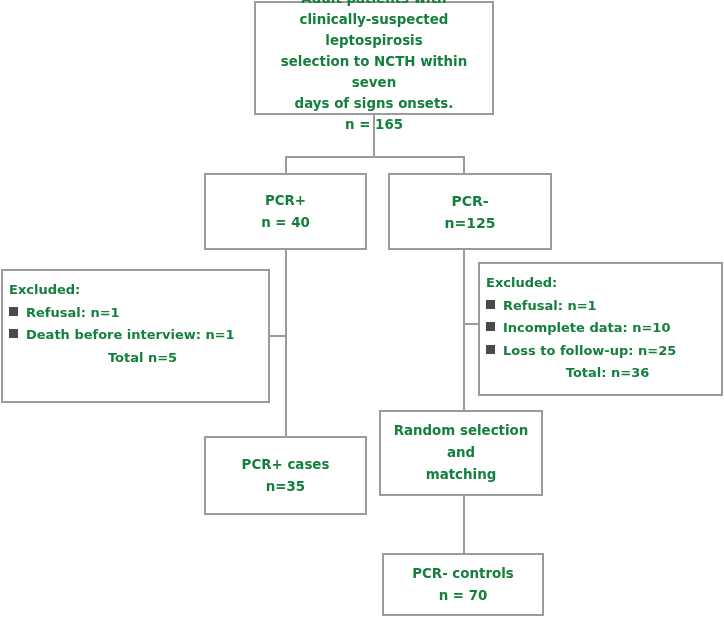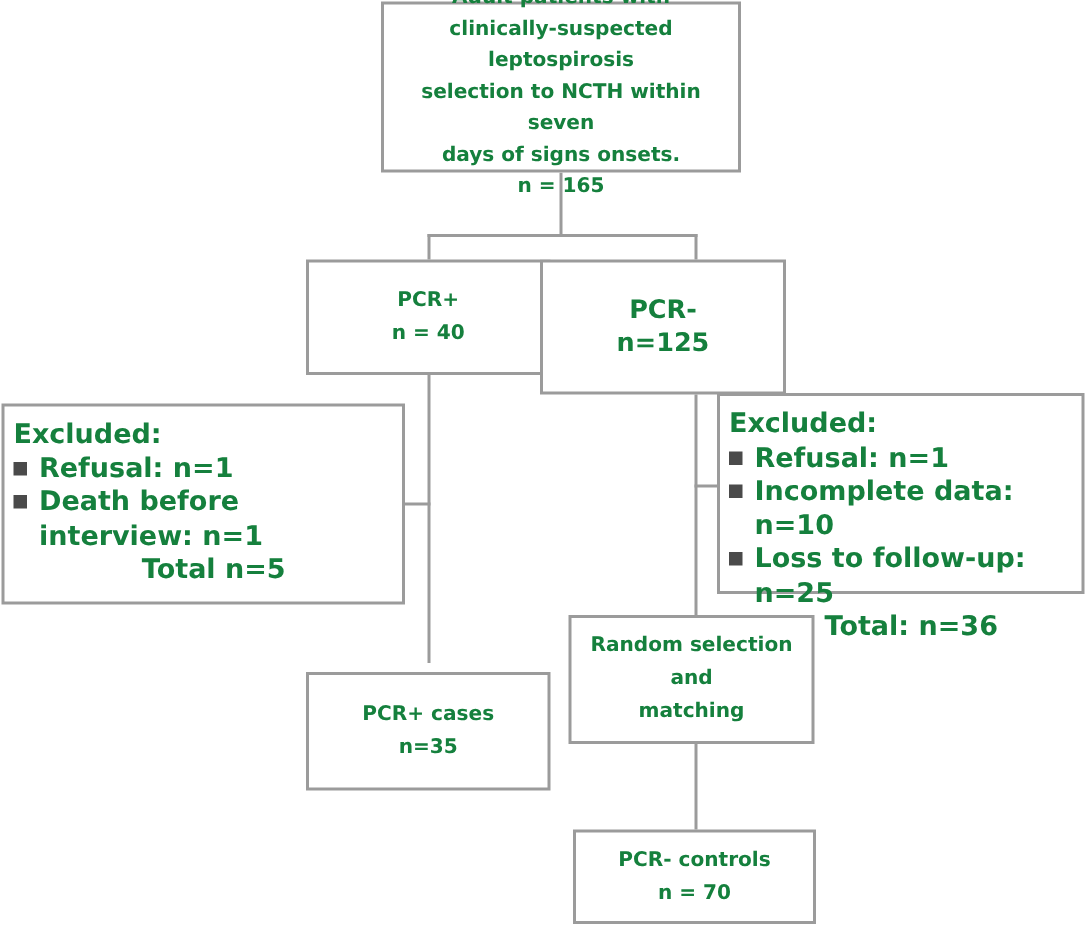--- a/index.html
+++ b/index.html
@@ -49,27 +49,27 @@
     padding: 6px 8px 0 8px;
   }
   #box-top .ln { display: block; }
 
   
   #box-pcr-pos {
     left: 204px; top: 173px; width: 163px; height: 77px;
     font-size: 13.4px; line-height: 22px;
   }
   #box-pcr-neg {
-    left: 360px; top: 173px; width: 164px; height: 90px;
-    font-size: 17px; line-height: 22px;
+    left: 388px; top: 173px; width: 164px; height: 77px;
+    font-size: 14px; line-height: 22px;
   }
 
   
   .excl {
-    font-size: 18px;
+    font-size: 13px;
     line-height: 22.5px;
     padding: 8px 6px 6px 6px;
     text-align: left;
   }
   #box-excl-left {
     left: 1px; top: 269px; width: 269px; height: 134px;
   }
   #box-excl-right {
     left: 478px; top: 262px; width: 245px; height: 134px;
   }
@@ -89,21 +89,21 @@
     top: -1px;
   }
   .excl .total {
     display: block;
     text-align: center;
     padding-left: 14px;
   }
 
   
   #box-pcr-cases {
-    left: 204px; top: 448px; width: 163px; height: 79px;
+    left: 204px; top: 436px; width: 163px; height: 79px;
     font-size: 13.4px; line-height: 22px;
   }
   #box-random {
     left: 379px; top: 410px; width: 164px; height: 86px;
     font-size: 13.4px; line-height: 22px;
     padding: 0 8px;
   }
   #box-pcr-controls {
     left: 382px; top: 553px; width: 162px; height: 63px;
     font-size: 13.4px; line-height: 22px;

